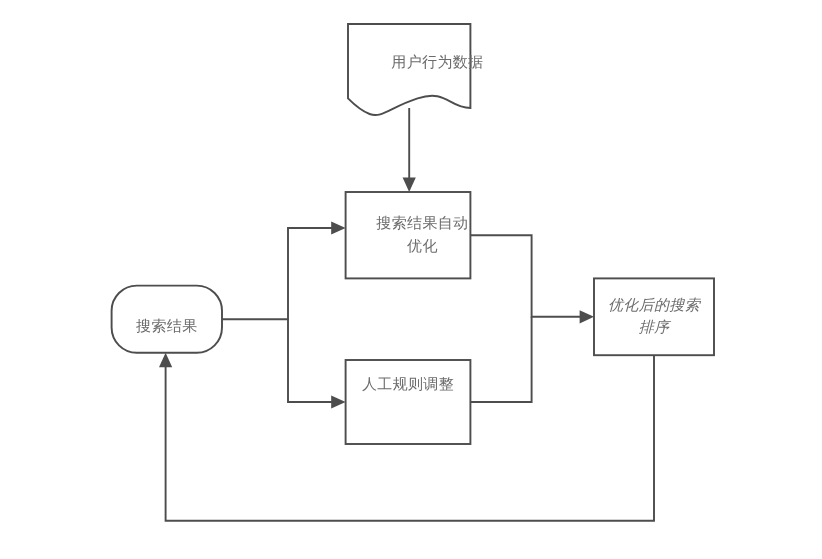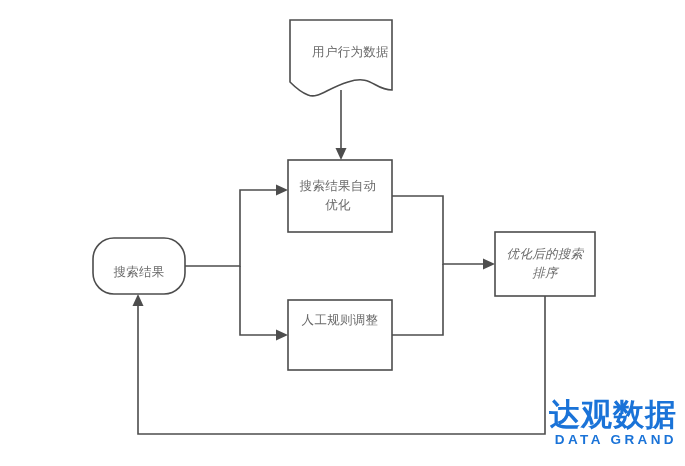--- a/index.html
+++ b/index.html
@@ -119,30 +119,26 @@
              C 300 92, 294 86, 290 82
              Z"></path>
 
     <rect class="node-shape" x="93" y="238" width="92" height="56" rx="21" ry="21"></rect>
 
     <rect class="node-shape" x="288" y="160" width="104" height="72"></rect>
     <rect class="node-shape" x="288" y="300" width="104" height="70"></rect>
     <rect class="node-shape" x="495" y="232" width="100" height="64"></rect>
   </svg>
 
-  <div class="node-label" style="left:290px; top:20px; width:121px; height:64px;">用户行为数据</div>
+  <div class="node-label" style="left:304px; top:20px; width:121px; height:64px;">用户行为数据</div>
 
   <div class="node-label" style="left:93px; top:238px; width:92px; height:68px;border-radius:15px;">搜索结果</div>
 
-  <div class="node-label" style="left:286px; top:160px; width:104px; height:72px;">搜索结果自动
+  <div class="node-label" style="left:300px; top:160px; width:104px; height:72px;">搜索结果自动
 优化</div>
 
   <div class="node-label" style="left:288px; top:285px; width:104px; height:70px;">人工规则调整</div>
 
   <div class="node-label" style="left:495px; top:232px; width:100px; height:64px;font-style:italic;">优化后的搜索
 排序</div>
 
-  <div id="logo">
-    <div class="logo-cn">达观数据</div>
-    <div class="logo-en">DATA GRAND</div>
-  </div>
 
 </div>
 
 </body></html>

